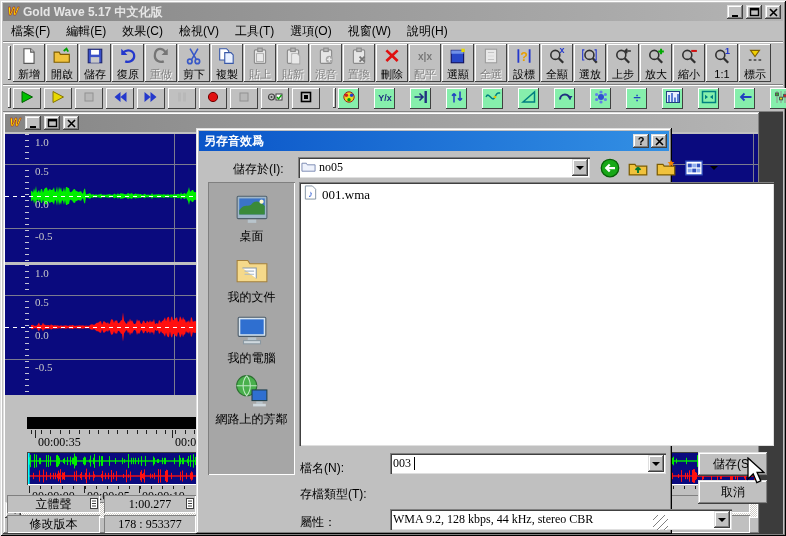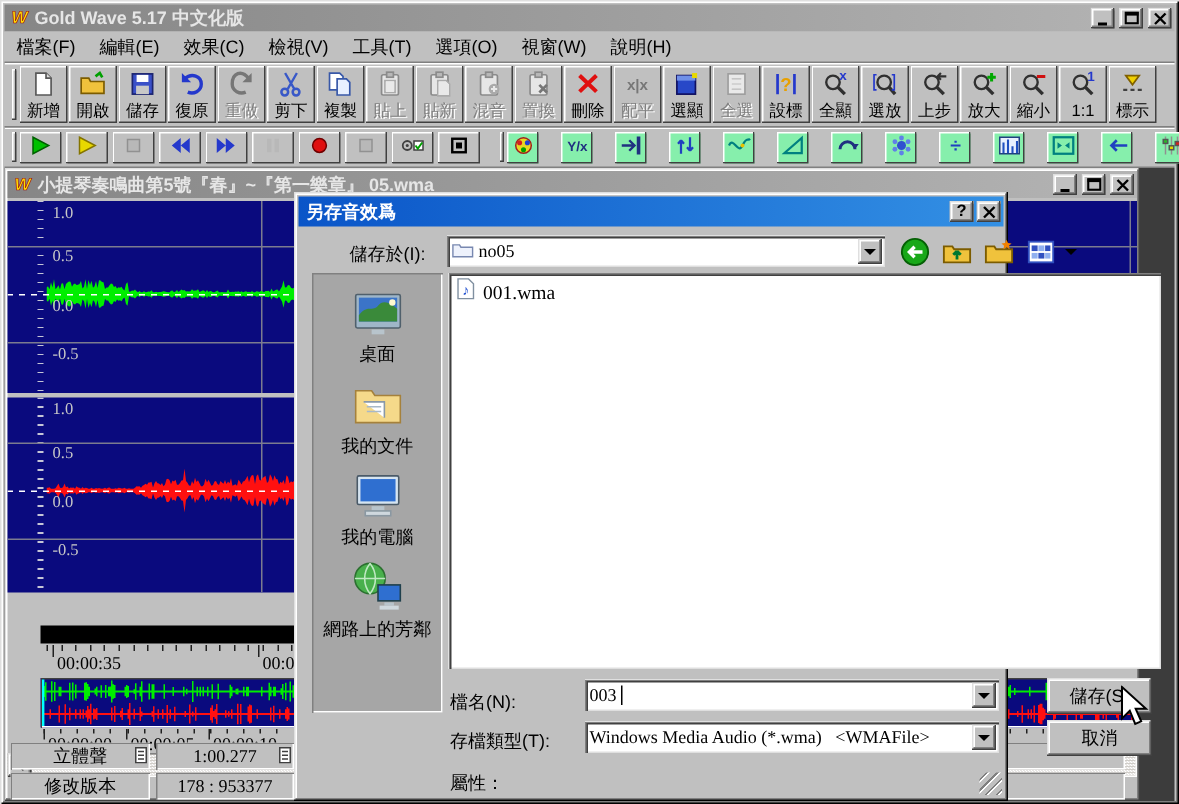--- a/index.html
+++ b/index.html
@@ -492,21 +492,20 @@
       </div>
     <div class="grip" style="margin-left:6px"></div>
   </div>
 
   <div id="mdi">
     <div id="child">
       <div id="childTb" class="tb">
         <span id="childLogo"><svg width="14" height="14" viewBox="0 0 16 16">
               <text x="8" y="13" text-anchor="middle" font-size="13" font-weight="bold" font-style="italic" fill="#ffe000" stroke="#a01010" stroke-width="0.5">W</text>
             </svg></span>
-        <span class="t" style="font-weight:bold;flex:1">小提琴奏鳴曲第5號『春』~『第一樂章』 05.wma</span>
         <span class="winbtn out2">
             <svg width="13" height="11" viewBox="0 0 13 11">
               <rect x="3" y="8" width="6" height="2" fill="#000"></rect>
             </svg>
           </span>
         <span class="winbtn out2">
             <svg width="13" height="11" viewBox="0 0 13 11">
               <rect x="2.5" y="1.5" width="8" height="7" fill="none" stroke="#000" stroke-width="1.4"></rect>
               <rect x="2" y="1" width="9" height="2.4" fill="#000"></rect>
             </svg>
@@ -865,30 +864,30 @@
       <div class="cv">
           <span class="serif">003</span>
           <span class="caret"></span>
         </div>
       <div class="cb out2">
           <span class="arrow-down"></span>
         </div>
     </div>
 
     <span class="dlabel" style="left:104px;top:358px">存檔類型(T):</span>
-    <div class="combo" style="left:194px;top:353px;width:276px">
+
+    <span class="dlabel" style="left:104px;top:386px">屬性：</span>
+    <div class="combo" style="left:194px;top:381px;width:342px">
       <div class="cv">
-          <span class="serif pre">Windows Media Audio (*.wma)   &lt;WMAFile&gt;</span>
+          <span class="serif">WMA 9.2, 128 kbps, 44 kHz, stereo CBR</span>
         </div>
       <div class="cb out2">
           <span class="arrow-down"></span>
         </div>
     </div>
-
-    <span class="dlabel" style="left:104px;top:386px">屬性：</span>
 
     <div class="btn" style="left:502px;top:324px">
         <span>儲存(S)</span>
       </div>
     <div class="btn" style="left:502px;top:352px">
         <span>取消</span>
       </div>
     <div id="grip"></div>
   </div>
 

